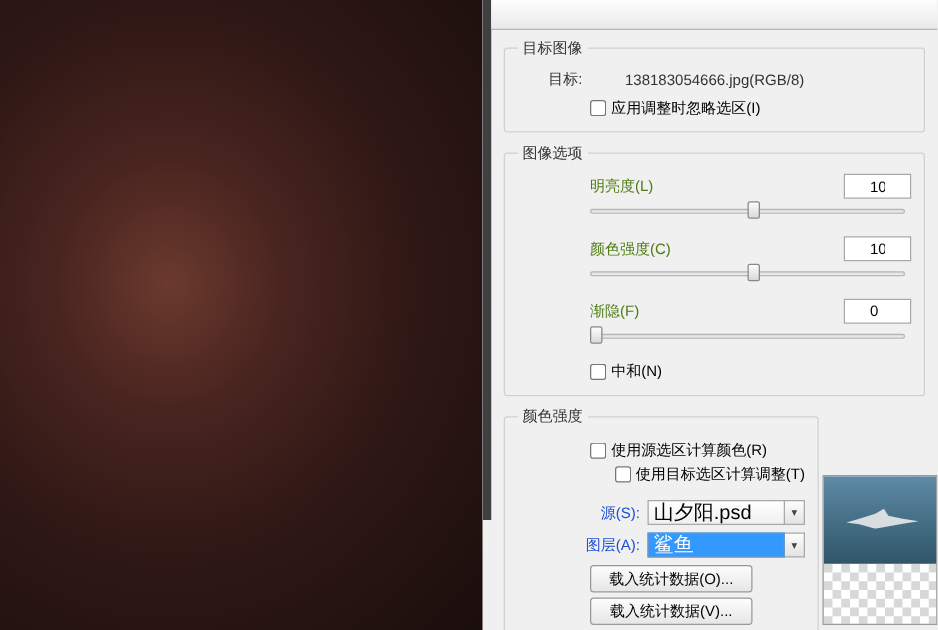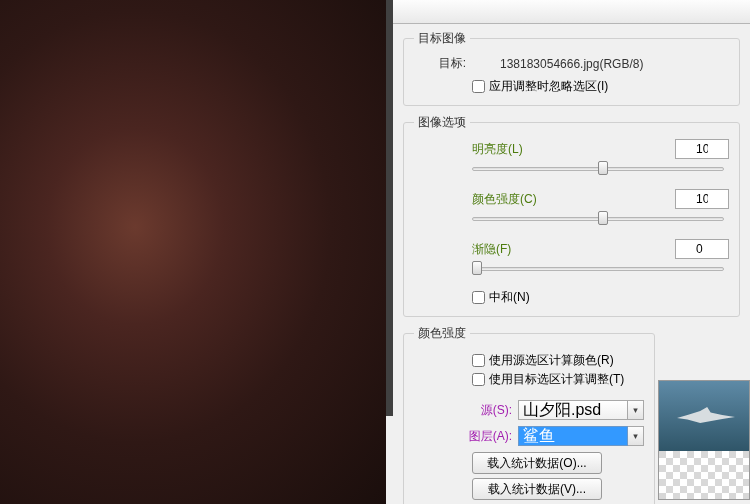--- a/index.html
+++ b/index.html
@@ -133,21 +133,21 @@
     margin: 4px 0 4px 58px;
     cursor: pointer;
   }
   .stats-row {
     display: flex; align-items: center;
     margin-left: 48px;
     margin-bottom: 6px;
   }
   .stats-label {
     width: 50px; text-align: right; margin-right: 6px;
-    color: #a21caf;
+    color: #1d4ed8;
   }
   .thumb-area {
     position: absolute;
     right: 0; top: 380px;
     width: 92px; height: 120px;
     border: 1px solid #999;
     background:
       repeating-conic-gradient(#fff 0 90deg, #d8d8d8 0 180deg);
     background-size: 14px 14px;
     overflow: hidden;
@@ -227,21 +227,21 @@
     </div>
   </fieldset>
 
   <fieldset class="group" style="padding-bottom:14px; margin-right:110px;">
     <legend>颜色强度</legend>
 
     <div class="checkbox-row" style="align-items:center;">
       <input type="checkbox" style="">
       <span>使用源选区计算颜色(R)</span>
     </div>
-    <div class="checkbox-row" style="margin-bottom:12px;">
+    <div class="checkbox-row" style="margin-bottom:12px;justify-content:flex-end;">
       <input type="checkbox" style="">
       <span>使用目标选区计算调整(T)</span>
     </div>
 
     <div class="stats-row">
       <div class="stats-label">源(S):</div>
       <div class="combo" style="width:110px;">
         <span>山夕阳.psd</span>
       </div>
       <div class="combo-btn">▾</div>

